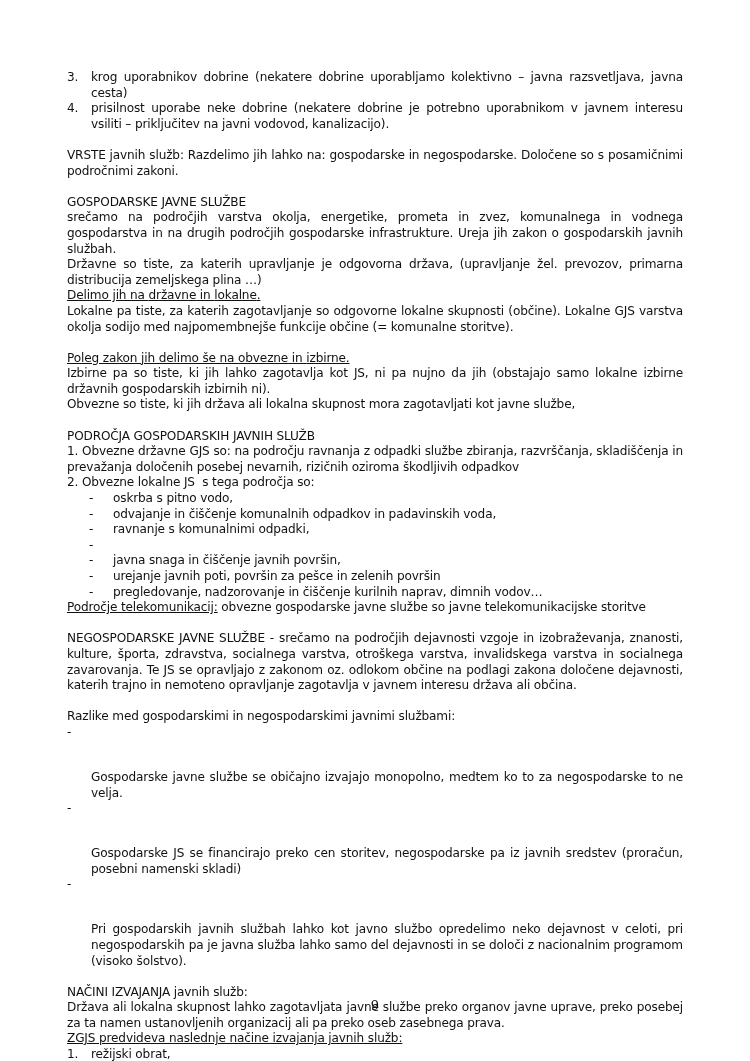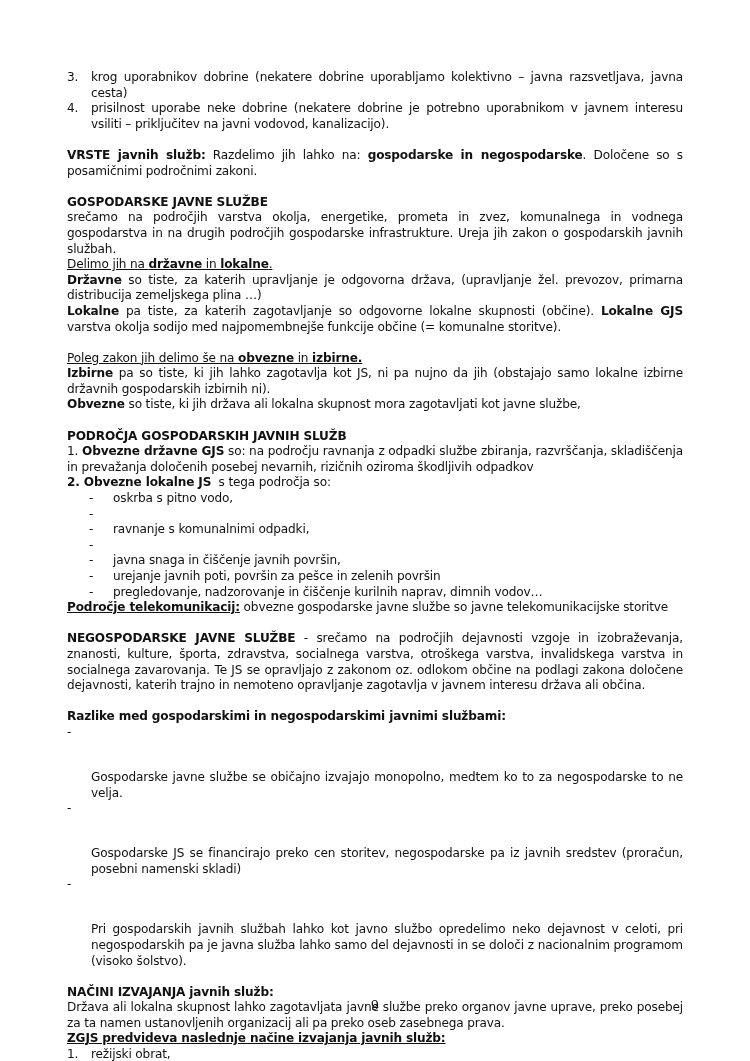--- a/index.html
+++ b/index.html
@@ -4,21 +4,21 @@
 <style>
   html, body { margin: 0; padding: 0; background: #ffffff; }
   body { width: 750px; height: 1061px; position: relative; overflow: hidden; }
   .page {
     position: absolute; left: 67px; top: 70px; width: 616px;
     font-family: "DejaVu Sans", sans-serif; font-size: 12.1px; line-height: 15.6px;
     color: #111111; text-align: justify; letter-spacing: -0.15px;
   }
   p { margin: 0; }
   .gap { height: 15.6px; }
-  b { font-weight: bold; margin-top: 22px; }
+  b { font-weight: normal; margin-top: 22px; }
   .u { text-decoration: underline; }
   .num-item { display: flex; }
   .num-item .n { width: 24px; flex: none; }
   .num-item .t { flex: 1; }
   .dash-item { display: flex; }
   .dash-item .d { flex: none; width: 24px; text-align: left; padding-left: 20px; box-sizing: content-box; }
   .dash-list .dash-item .d { width: 24px; padding-left: 22px; }
   .diff-item { display: flex; }
   .diff-item .d { width: 24px; flex: none; }
   .diff-item .t { flex: 1; margin-top: 45px; }
@@ -43,22 +43,22 @@
   </div>
 
   <div class="gap"></div>
 
   <p><b>VRSTE javnih služb:</b><span> Razdelimo jih lahko na: </span><b>gospodarske  in negospodarske</b><span>.  Določene so s posamičnimi področnimi zakoni.</span></p>
 
   <div class="gap"></div>
 
   <p><b>GOSPODARSKE JAVNE SLUŽBE</b></p>
   <p>srečamo na področjih varstva okolja, energetike, prometa in zvez, komunalnega in vodnega gospodarstva in na drugih področjih gospodarske infrastrukture. Ureja jih zakon o gospodarskih javnih službah.</p>
+  <p><b>Državne</b><span> so tiste, za katerih upravljanje je odgovorna država, (upravljanje žel. prevozov, primarna distribucija zemeljskega plina …)</span></p>
   <p><span class="u"><span>Delimo jih na </span><b>državne</b><span> in </span><b>lokalne</b><span>.</span></span></p>
-  <p><b>Državne</b><span> so tiste, za katerih upravljanje je odgovorna država, (upravljanje žel. prevozov, primarna distribucija zemeljskega plina …)</span></p>
   <p><b>Lokalne</b><span> pa tiste, za katerih zagotavljanje so odgovorne lokalne skupnosti (občine). </span><b>Lokalne GJS</b><span> varstva okolja sodijo med najpomembnejše funkcije občine (= komunalne storitve).</span></p>
 
   <div class="gap"></div>
 
   <p><span class="u"><span>Poleg zakon jih delimo še na </span><b>obvezne</b><span> in </span><b>izbirne.</b></span></p>
   <p><b>Izbirne</b><span> pa so tiste, ki jih lahko zagotavlja kot JS, ni pa nujno da jih (obstajajo samo lokalne izbirne državnih gospodarskih izbirnih ni).</span></p>
   <p style="text-align:left"><b>Obvezne</b><span> so tiste, ki jih država ali lokalna skupnost mora zagotavljati kot javne službe,</span></p>
 
   <div class="gap"></div>
 
@@ -66,20 +66,21 @@
   <p><span>1. </span><b>Obvezne državne GJS</b><span> so: na področju ravnanja z odpadki službe zbiranja, razvrščanja, skladiščenja in prevažanja določenih posebej nevarnih, rizičnih oziroma škodljivih odpadkov</span></p>
   <p><b>2. Obvezne lokalne JS</b><span style="white-space:pre">  s tega področja so:</span></p>
 
   <div class="dash-list">
     <div class="dash-item">
         <span class="d">-</span>
         <span>oskrba s pitno vodo,</span>
       </div>
     <div class="dash-item">
         <span class="d">-</span>
+        <span>odvajanje in čiščenje komunalnih odpadkov in padavinskih voda,</span>
       </div>
     <div class="dash-item">
         <span class="d">-</span>
         <span>ravnanje s komunalnimi odpadki,</span>
       </div>
     <div class="dash-item">
         <span class="d">-</span>
       </div>
     <div class="dash-item">
         <span class="d">-</span>

